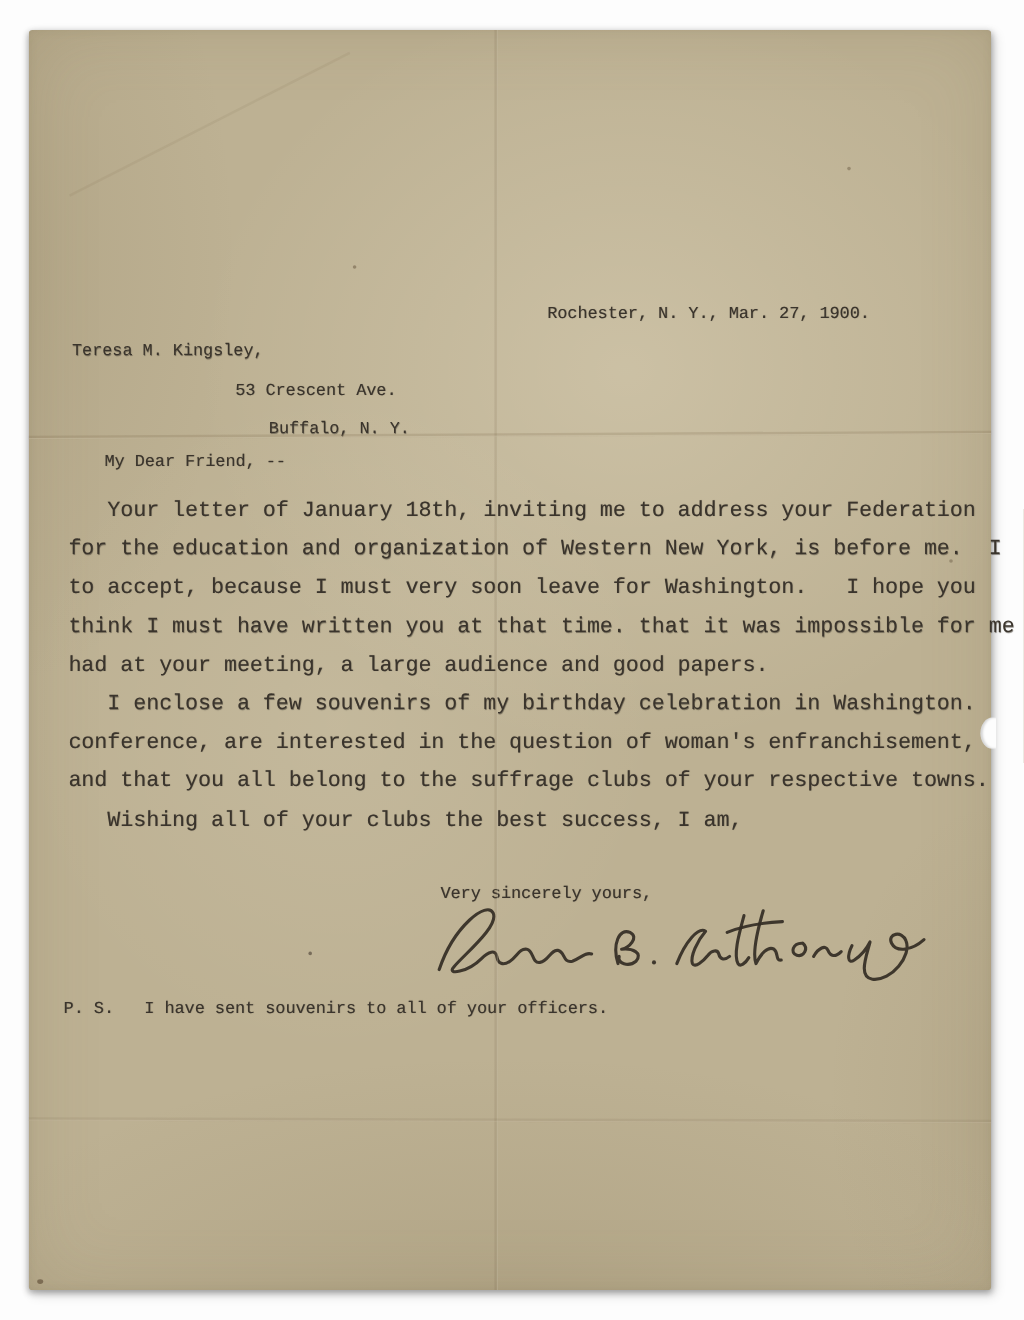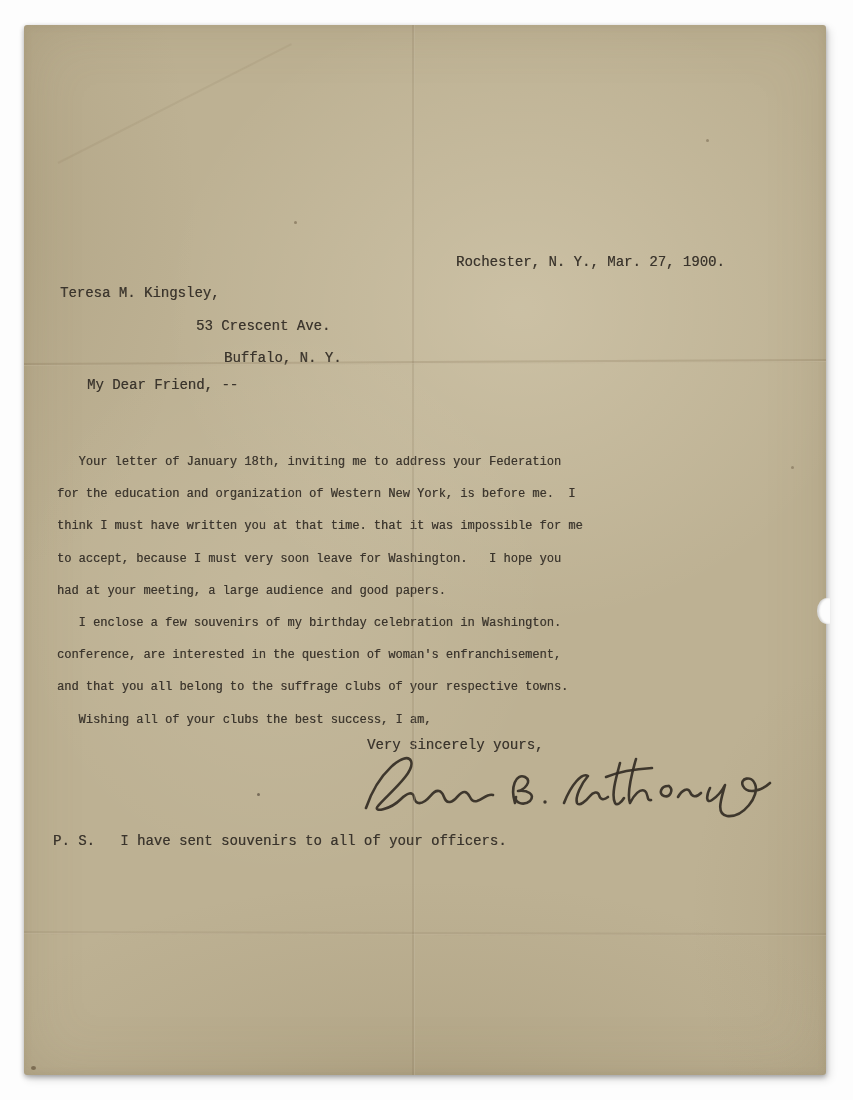--- a/index.html
+++ b/index.html
@@ -30,23 +30,22 @@
   }
   .tline {
     position: absolute; white-space: pre;
     font-size: 14px; line-height: 20px;
     color: #3a342c;
     text-shadow: 0.4px 0.4px 0.6px rgba(58,52,44,0.55);
     font-family: Liberation Mono, monospace;
   }
   .body-block {
     position: absolute; left: 57px; top: 410px;
-    font-size: 12px; color: #3a342c;
+    font-size: 18px; color: #3a342c;
     text-shadow: 0.4px 0.4px 0.6px rgba(58,52,44,0.55);
-    margin-top: 36px;
   }
   .bline { white-space: pre; height: 32.2px; line-height: 32.2px; }
   .signature-wrap { position: absolute; left: 352px; top: 742px; width: 430px; height: 84px; }
   .signature-wrap svg { display: block; width: 100%; height: 100%; }
   .sr-only {
     position: absolute; width: 1px; height: 1px; overflow: hidden;
     clip: rect(0 0 0 0); white-space: nowrap;
   }
   .crease { position: absolute; pointer-events: none; }
   .crease-v {
@@ -92,22 +91,22 @@
 
   <div class="tline" style="left:456px; top:252px;">Rochester, N. Y., Mar. 27, 1900.</div>
   <div class="tline" style="left:60px; top:283px;">Teresa M. Kingsley,</div>
   <div class="tline" style="left:164px; top:316px;margin-left:32px;">53 Crescent Ave.</div>
   <div class="tline" style="left:224px; top:348px;">Buffalo, N. Y.</div>
   <div class="tline" style="left:58px; top:375px;margin-left:29px;">My Dear Friend, --</div>
 
   <div class="body-block">
     <div class="bline">   Your letter of January 18th, inviting me to address your Federation</div>
     <div class="bline">for the education and organization of Western New York, is before me.  I</div>
+    <div class="bline">to accept, because I must very soon leave for Washington.   I hope you</div>
     <div class="bline">think I must have written you at that time. that it was impossible for me</div>
-    <div class="bline">to accept, because I must very soon leave for Washington.   I hope you</div>
     <div class="bline">had at your meeting, a large audience and good papers.</div>
     <div class="bline">   I enclose a few souvenirs of my birthday celebration in Washington.</div>
     <div class="bline">conference, are interested in the question of woman's enfranchisement,</div>
     <div class="bline">and that you all belong to the suffrage clubs of your respective towns.</div>
     <div class="bline">   Wishing all of your clubs the best success, I am,</div>
   </div>
 
   <div class="tline" style="left:367px; top:735px;">Very sincerely yours,</div>
 
   <div class="signature-wrap">

